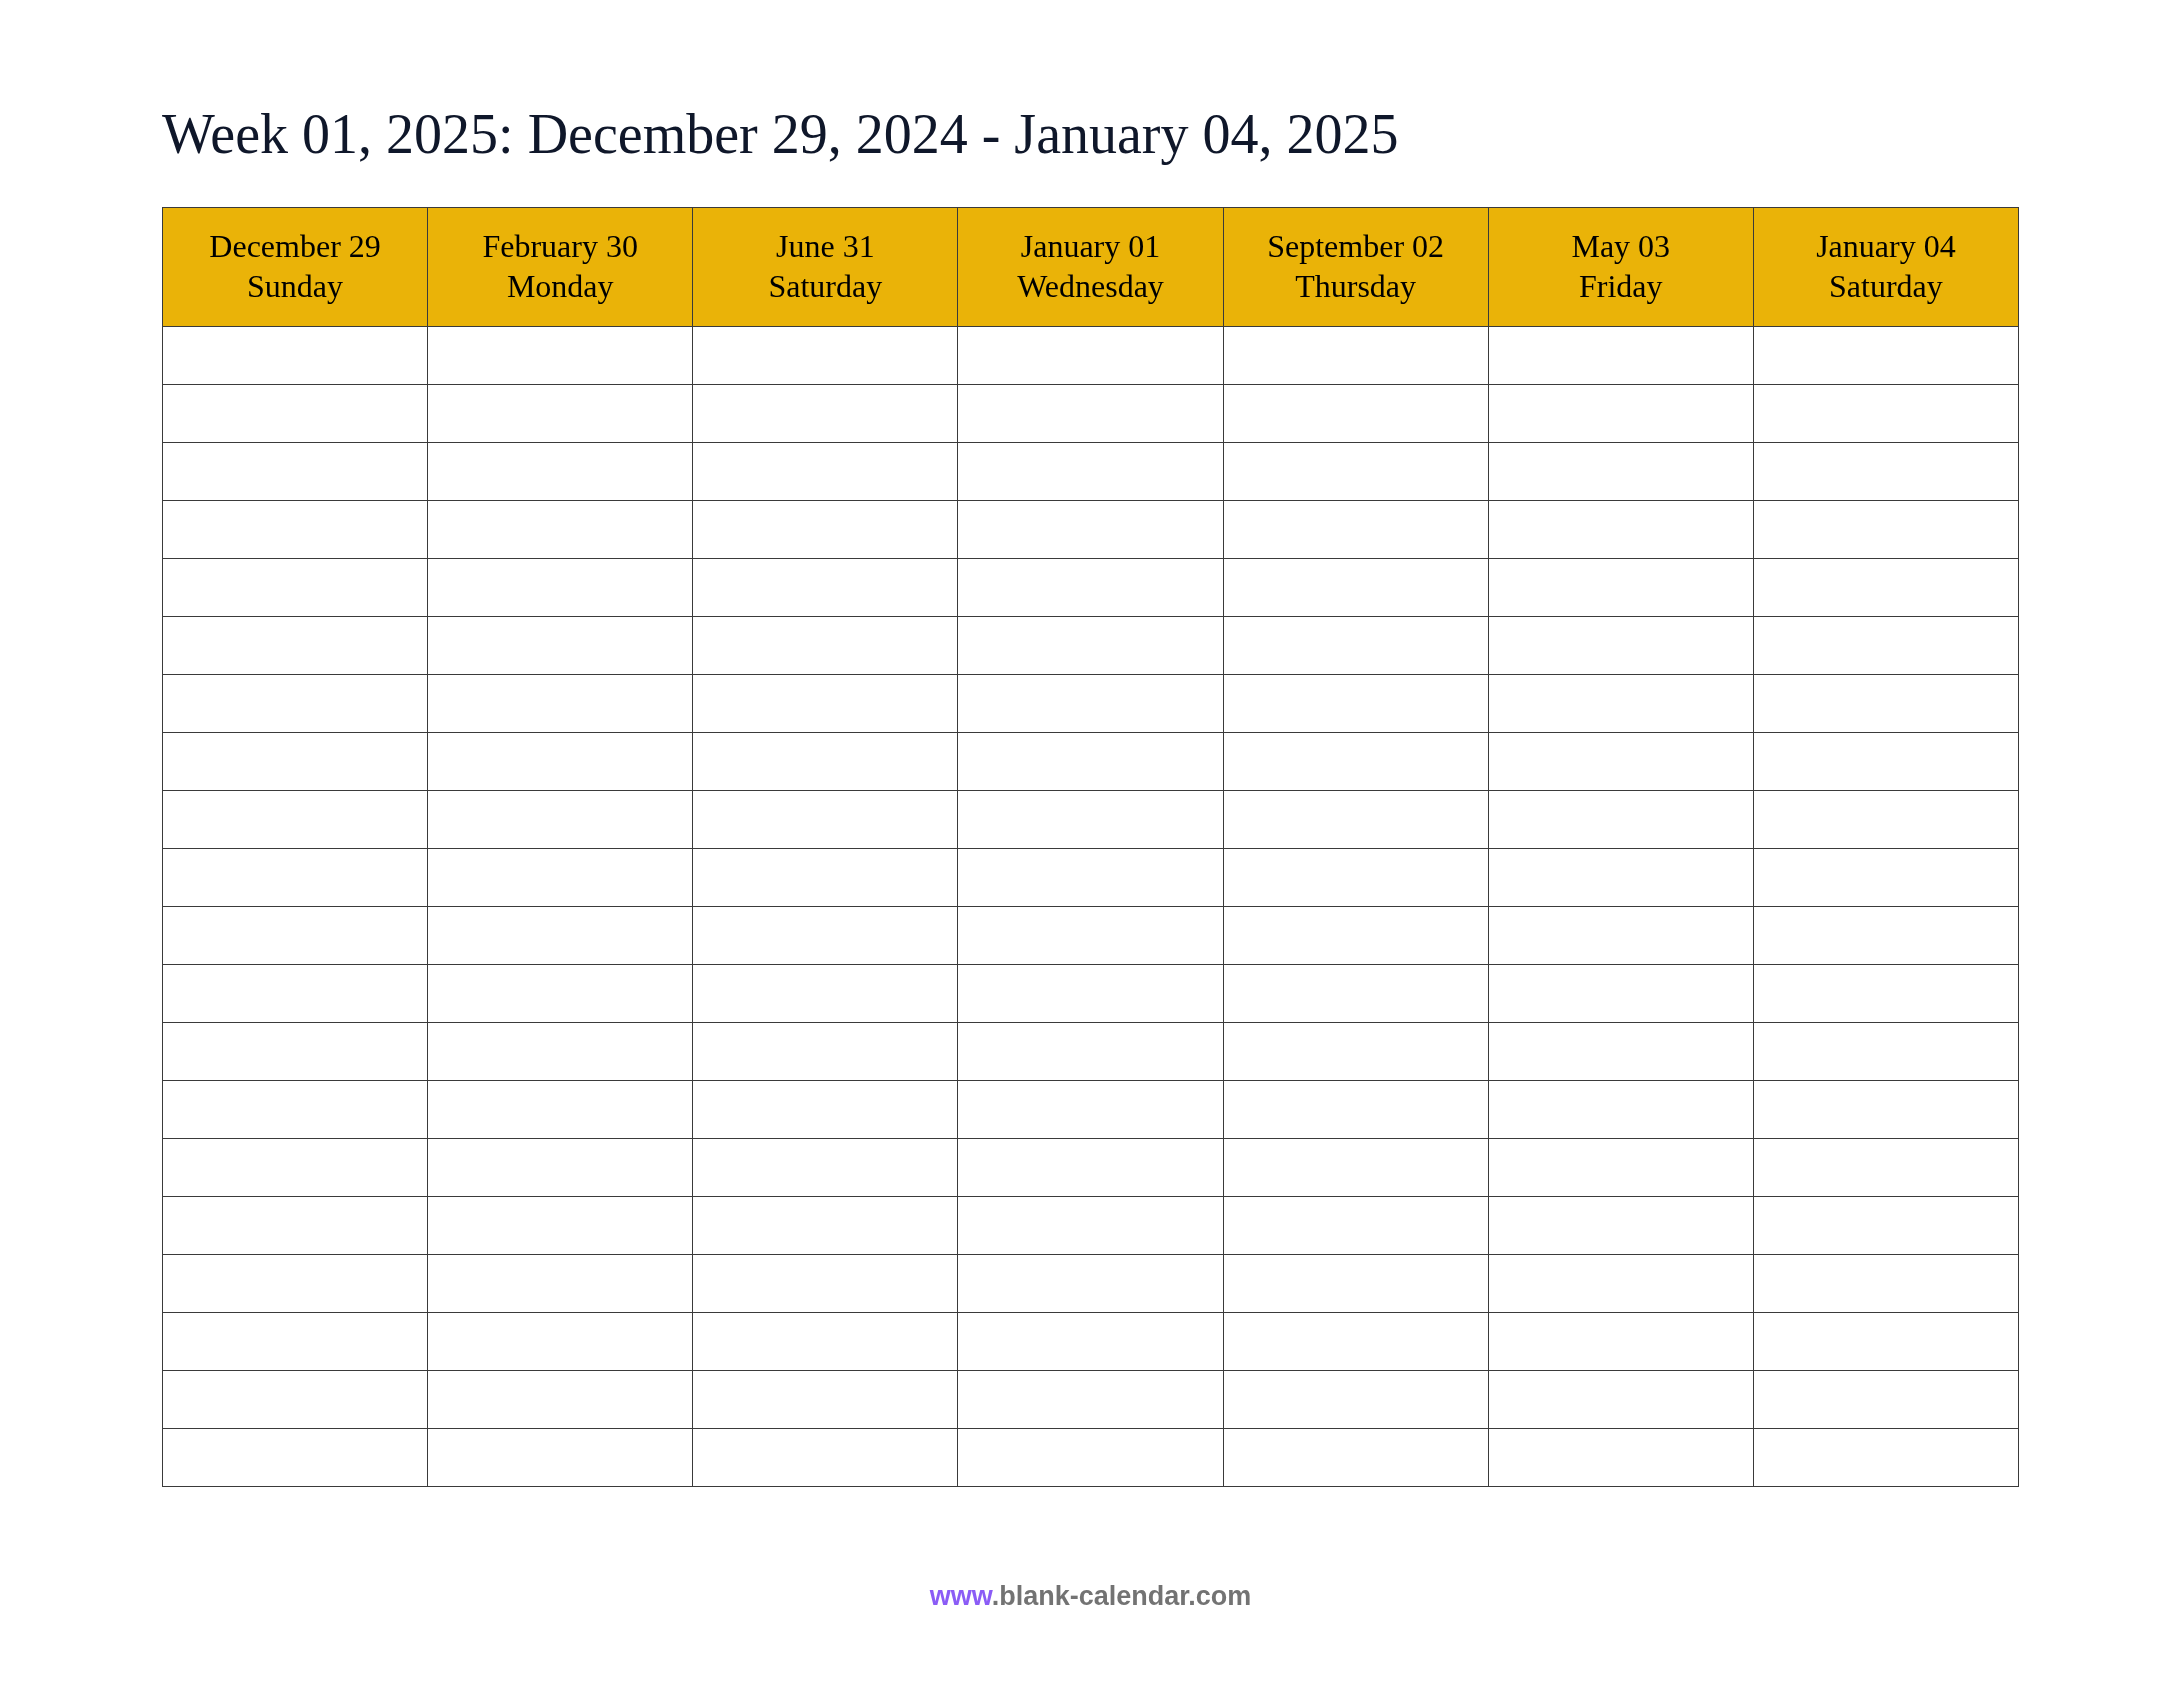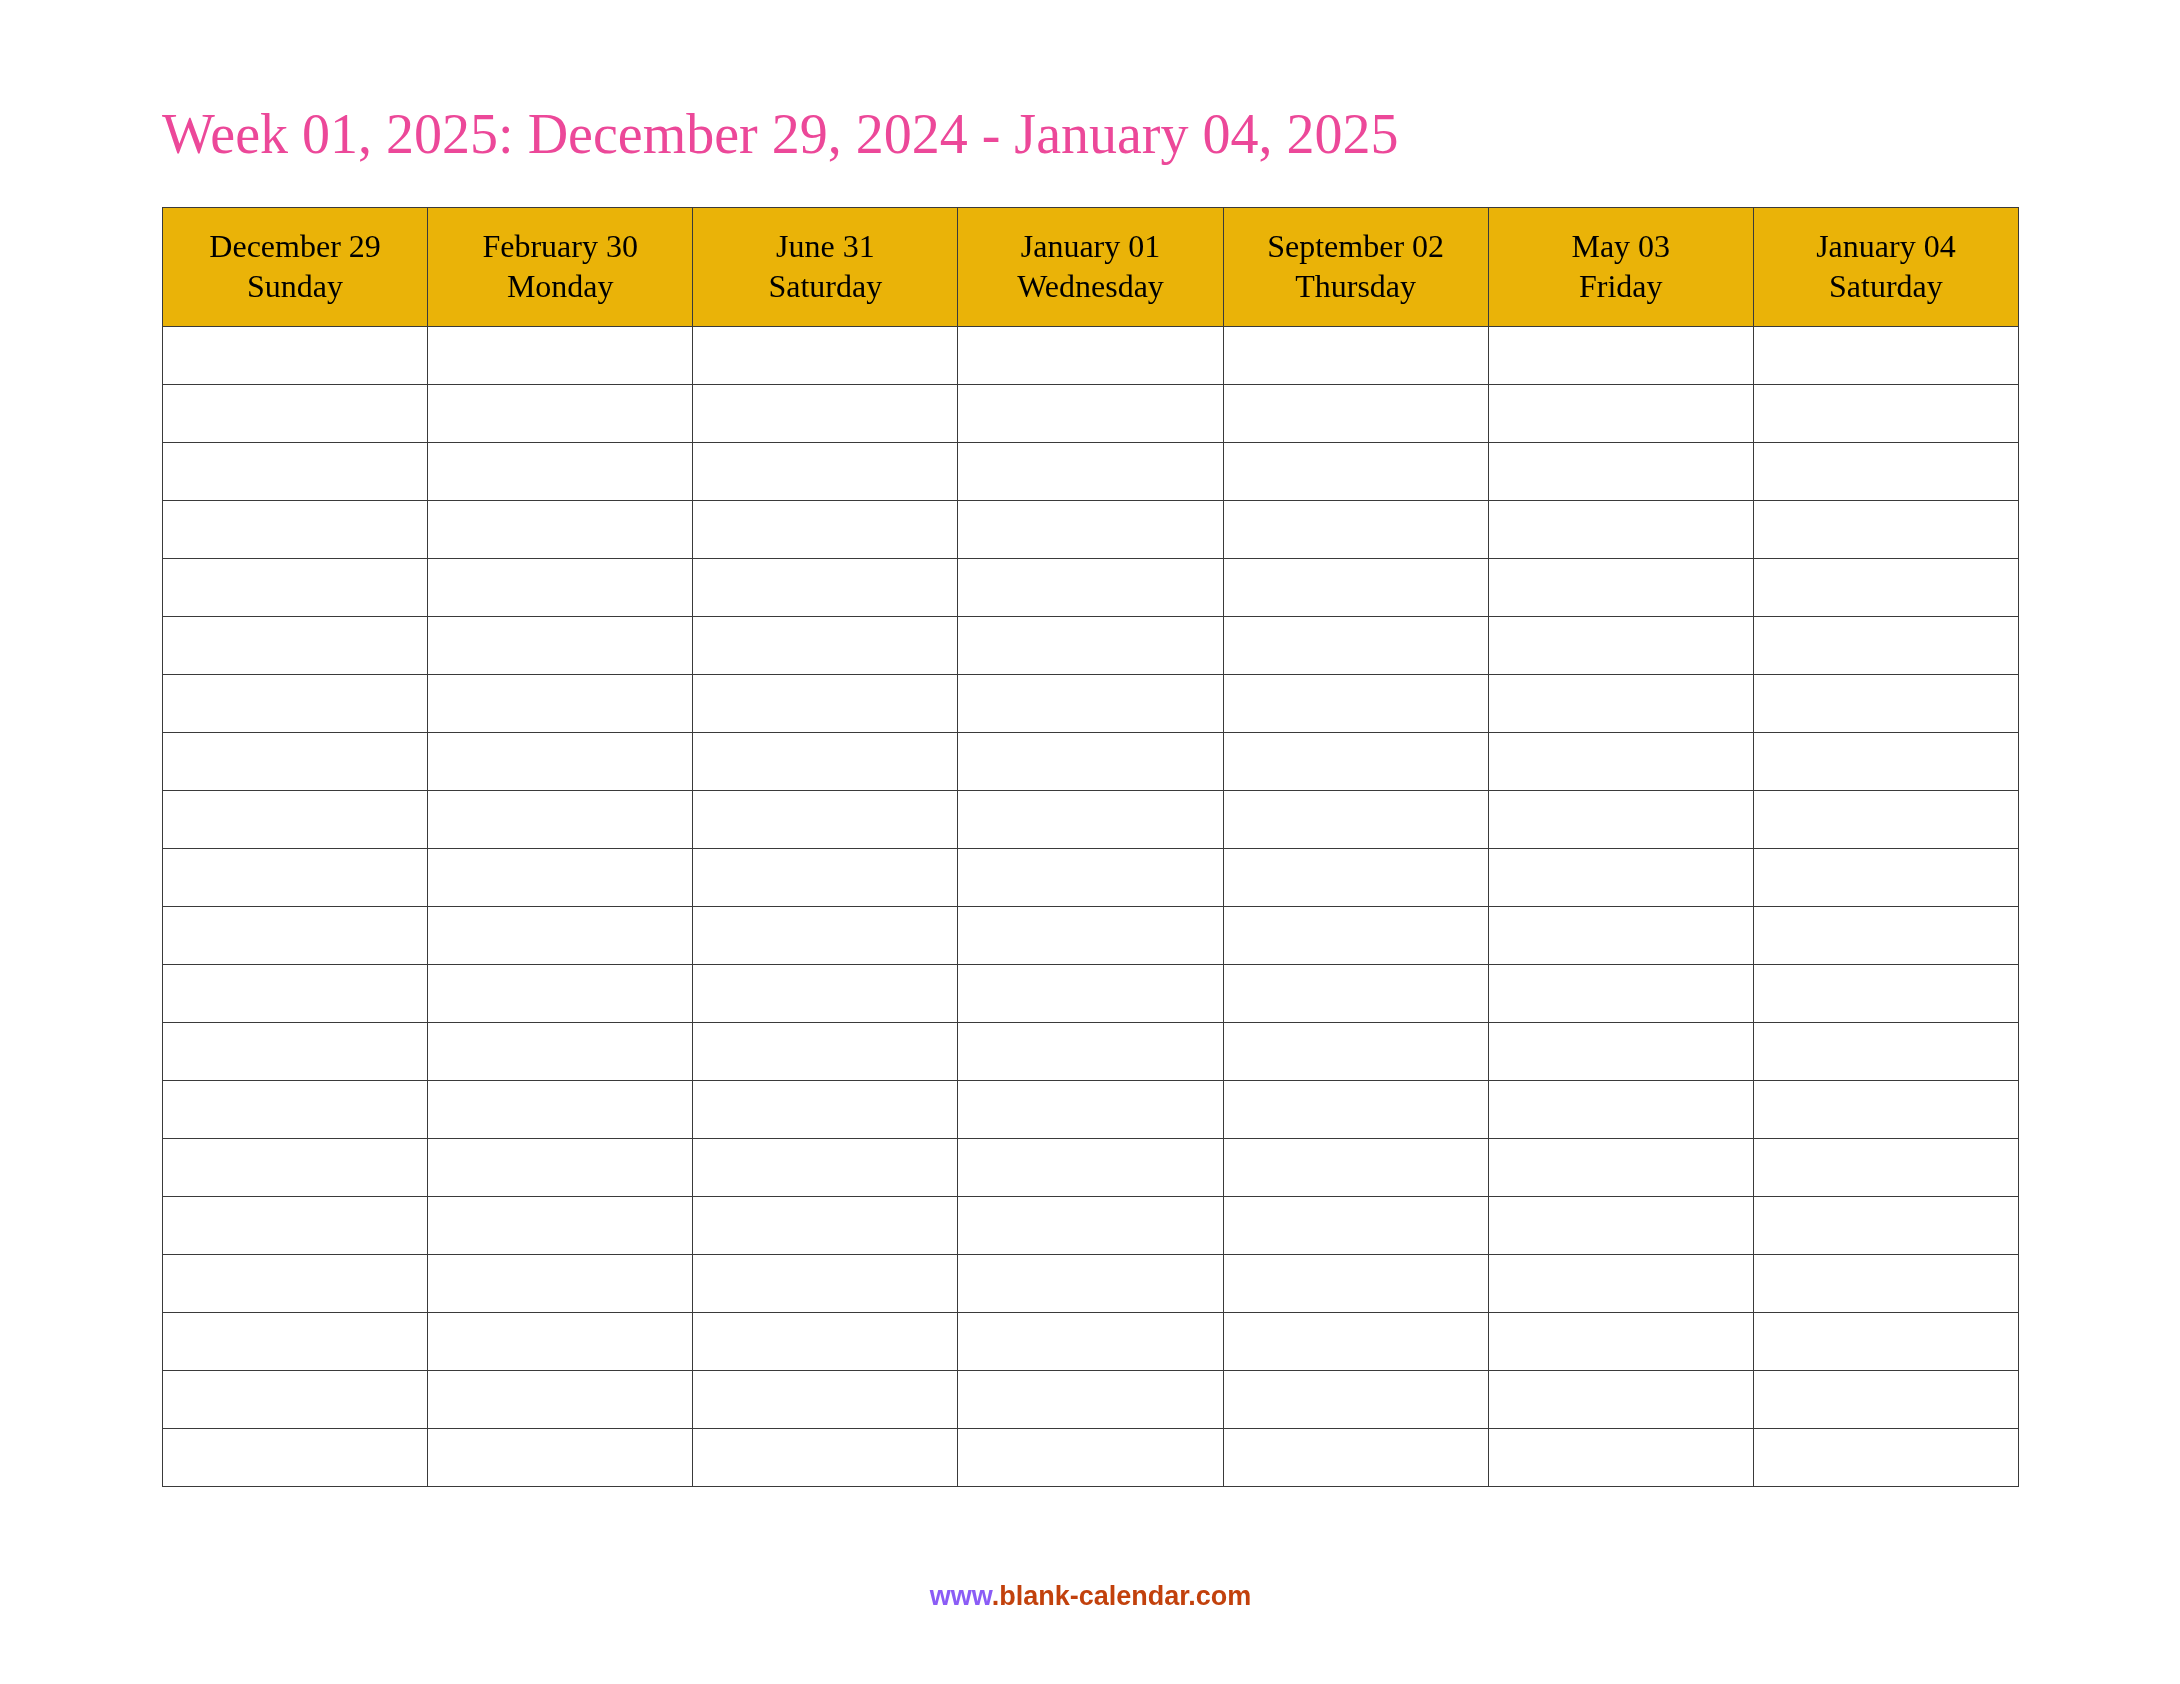--- a/index.html
+++ b/index.html
@@ -12,21 +12,21 @@
     color: #000000;
   }
   .page {
     box-sizing: border-box;
     padding: 102px 162px 51px 162px;
   }
   .title {
     font-size: 56px;
     font-weight: 400;
     margin: 0 0 41px 0;
-    color: #ec4899;
+    color: #0f172a;
   }
   table.calendar {
     border-collapse: collapse;
     width: 100%;
     table-layout: fixed;
   }
   table.calendar th,
   table.calendar td {
     border: 1.7px solid #3a3a3a;
   }
@@ -48,21 +48,21 @@
     height: 55px;
   }
   .footer {
     text-align: center;
     margin-top: 94px;
     font-family: Arial, Helvetica, sans-serif;
     font-size: 27px;
     font-weight: 700;
   }
   .footer .www  { color: #8b5cf6; }
-  .footer .dom  { color: #c2410c; }
+  .footer .dom  { color: #737373; }
 </style>
 </head>
 <body>
 
 <div class="page">
 
   <h1 class="title">Week 01, 2025: December 29, 2024 - January 04, 2025</h1>
 
   <table class="calendar">
     <thead>

